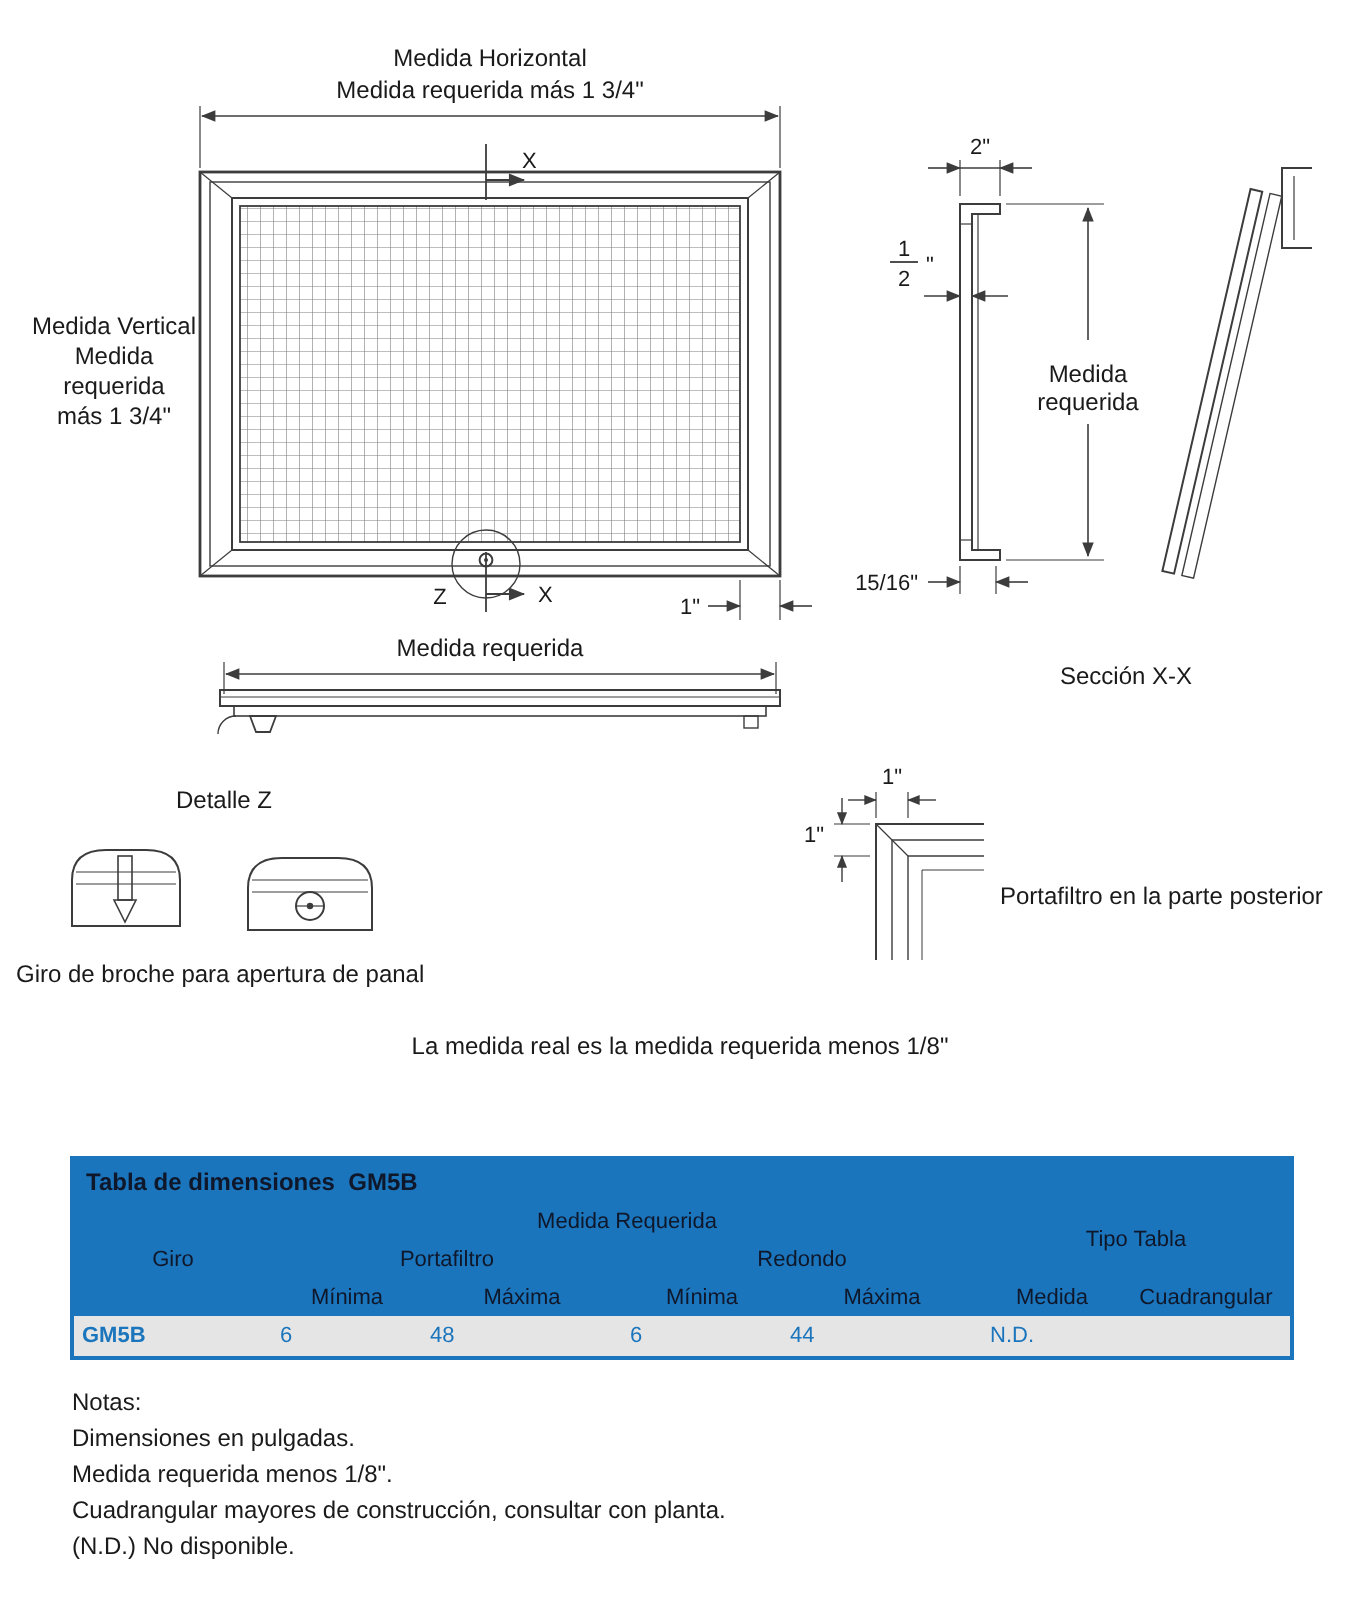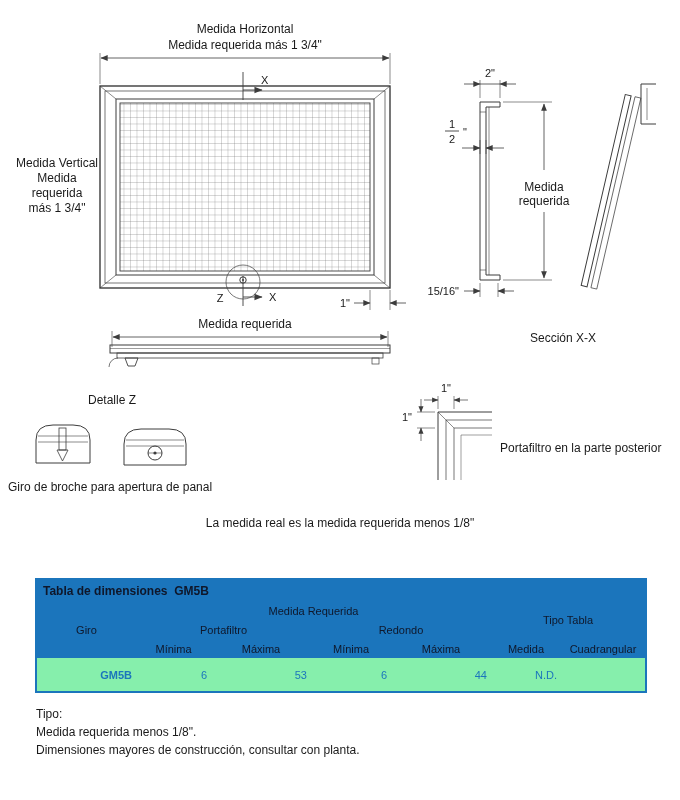--- a/index.html
+++ b/index.html
@@ -36,25 +36,25 @@
   }
   .dim-table .title-row th {
     text-align: left;
     font-weight: bold;
     font-size: 12px;
     padding: 3px 6px;
     height: 22px;
     white-space: pre;
   }
   .dim-table td {
-    background: #86efac;
+    background: #e5e5e5;
     color: #1b75bc;
-    text-align: right;
+    text-align: left;
     padding: 2px 4px;
-    height: 34px;
+    height: 21px;
   }
   .dim-table td.cell-tipo { font-weight: bold; }
   .notes {
     margin: 12px 0 0 36px;
     font-size: 12px;
   }
   .notes div { height: 18px; line-height: 18px; }
 </style>
 </head>
 <body>
@@ -261,28 +261,30 @@
         <th>Mínima</th>
         <th>Máxima</th>
         <th>Medida</th>
         <th>Cuadrangular</th>
       </tr>
     </thead>
     <tbody>
       <tr>
         <td class="cell-tipo">GM5B</td>
         <td>6</td>
-        <td>53</td>
+        <td>48</td>
         <td>6</td>
         <td>44</td>
         <td>N.D.</td>
         <td></td>
       </tr>
     </tbody>
   </table>
 
   <div class="notes">
-    <div>Tipo:</div>
+    <div>Notas:</div>
+    <div>Dimensiones en pulgadas.</div>
     <div>Medida requerida menos 1/8".</div>
-    <div>Dimensiones mayores de construcción, consultar con planta.</div>
+    <div>Cuadrangular mayores de construcción, consultar con planta.</div>
+    <div>(N.D.) No disponible.</div>
   </div>
 
 </div>
 
 </body></html>

